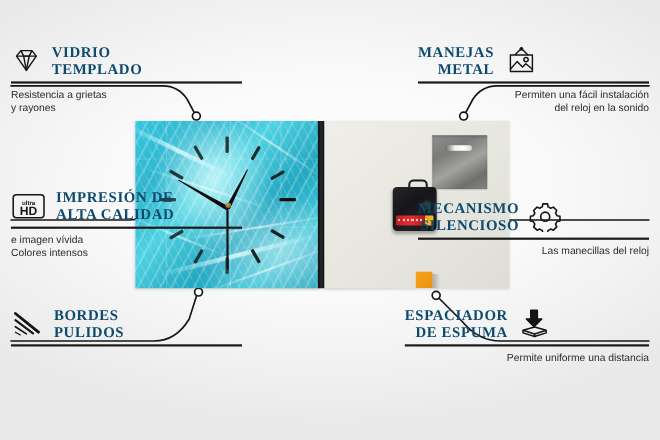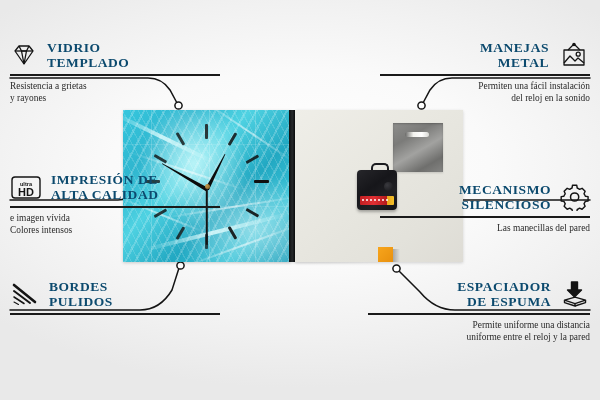--- a/index.html
+++ b/index.html
@@ -80,30 +80,30 @@
     background:radial-gradient(circle at 35% 35%,#3a3a3f,#151518);}
   #foam-spacer{position:absolute;left:83px;top:137px;width:15px;height:15px;
     background:linear-gradient(135deg,#f7a51c,#e8900d);}
   #foam-shadow{position:absolute;left:98px;top:139px;width:7px;height:15px;
     background:linear-gradient(90deg,rgba(120,120,120,.55),rgba(120,120,120,0));}
 
   
   .callout{position:absolute;width:210px;}
   .co-head{display:flex;align-items:center;gap:9px;}
   .co-left .co-head{justify-content:flex-start;}
-  .co-right .co-head{justify-content:flex-end;}
+  .co-right .co-head{}
   .co-title{
     font-family:"Liberation Serif", serif;
     font-size:13.5px;font-weight:700;letter-spacing:.55px;color:#0c4a6e;
     line-height:1.12;text-transform:uppercase;
   }
   .co-right .co-title{text-align:right;}
   .co-rule{height:1.4px;background:#1a1a1a;margin:4px 0 4px 0;}
   .co-desc{
-    font-family:Liberation Serif, serif;
+    font-family:Liberation Sans, sans-serif;
     font-size:9.4px;color:#2a2a2a;line-height:1.32;
   }
   .co-right .co-desc{text-align:right;}
   .ic{flex:0 0 auto;display:block;}
 </style>
 </head>
 <body>
 
 <div id="stage">
 
@@ -284,21 +284,21 @@
                    l1.2,2.8 l-3.4,3.4 l-2.8,-1.2 a9.4,9.4 0 0 1 -2.6,1.5 l-0.5,3.0 h-4.8
                    l-0.5,-3.0 a9.4,9.4 0 0 1 -2.6,-1.5 l-2.8,1.2 l-3.4,-3.4 l1.2,-2.8
                    a9.4,9.4 0 0 1 -1.5,-2.6 l-3.0,-0.5 v-4.8 l3.0,-0.5 a9.4,9.4 0 0 1 1.5,-2.6
                    l-1.2,-2.8 l3.4,-3.4 l2.8,1.2 a9.4,9.4 0 0 1 2.6,-1.5 z" transform="translate(0.2,0) scale(0.96)"></path>
           <circle cx="14.6" cy="15" r="4.4"></circle>
         </g>
       </svg>
     </div>
     <div class="co-rule"></div>
     <div class="co-desc">
-      <div>Las manecillas del pared</div>
+      <div>Las manecillas del reloj</div>
     </div>
   </div>
 
   <div class="callout co-right" id="co-espaciador" style="left:368px;top:279px;width:222px;">
     <div class="co-head">
       <div class="co-title">
         <div>ESPACIADOR</div>
         <div>DE ESPUMA</div>
       </div>
       <svg class="ic" width="30" height="28" viewBox="0 0 30 28">
@@ -306,17 +306,16 @@
           <path d="M11.5,2 h6 v8 h4 l-7,7 l-7,-7 h4 z" fill="#141414"></path>
           <path d="M15,17.2 L25.5,20.2 L15,23.6 L4.5,20.2 Z"></path>
           <path d="M4.5,20.2 v2.4 L15,26 v-2.4"></path>
           <path d="M25.5,20.2 v2.4 L15,26"></path>
         </g>
       </svg>
     </div>
     <div class="co-rule"></div>
     <div class="co-desc">
       <div>Permite uniforme una distancia</div>
-      <div>uniforme entre el reloj y la pared</div>
     </div>
   </div>
 
 </div>
 
 </body></html>

